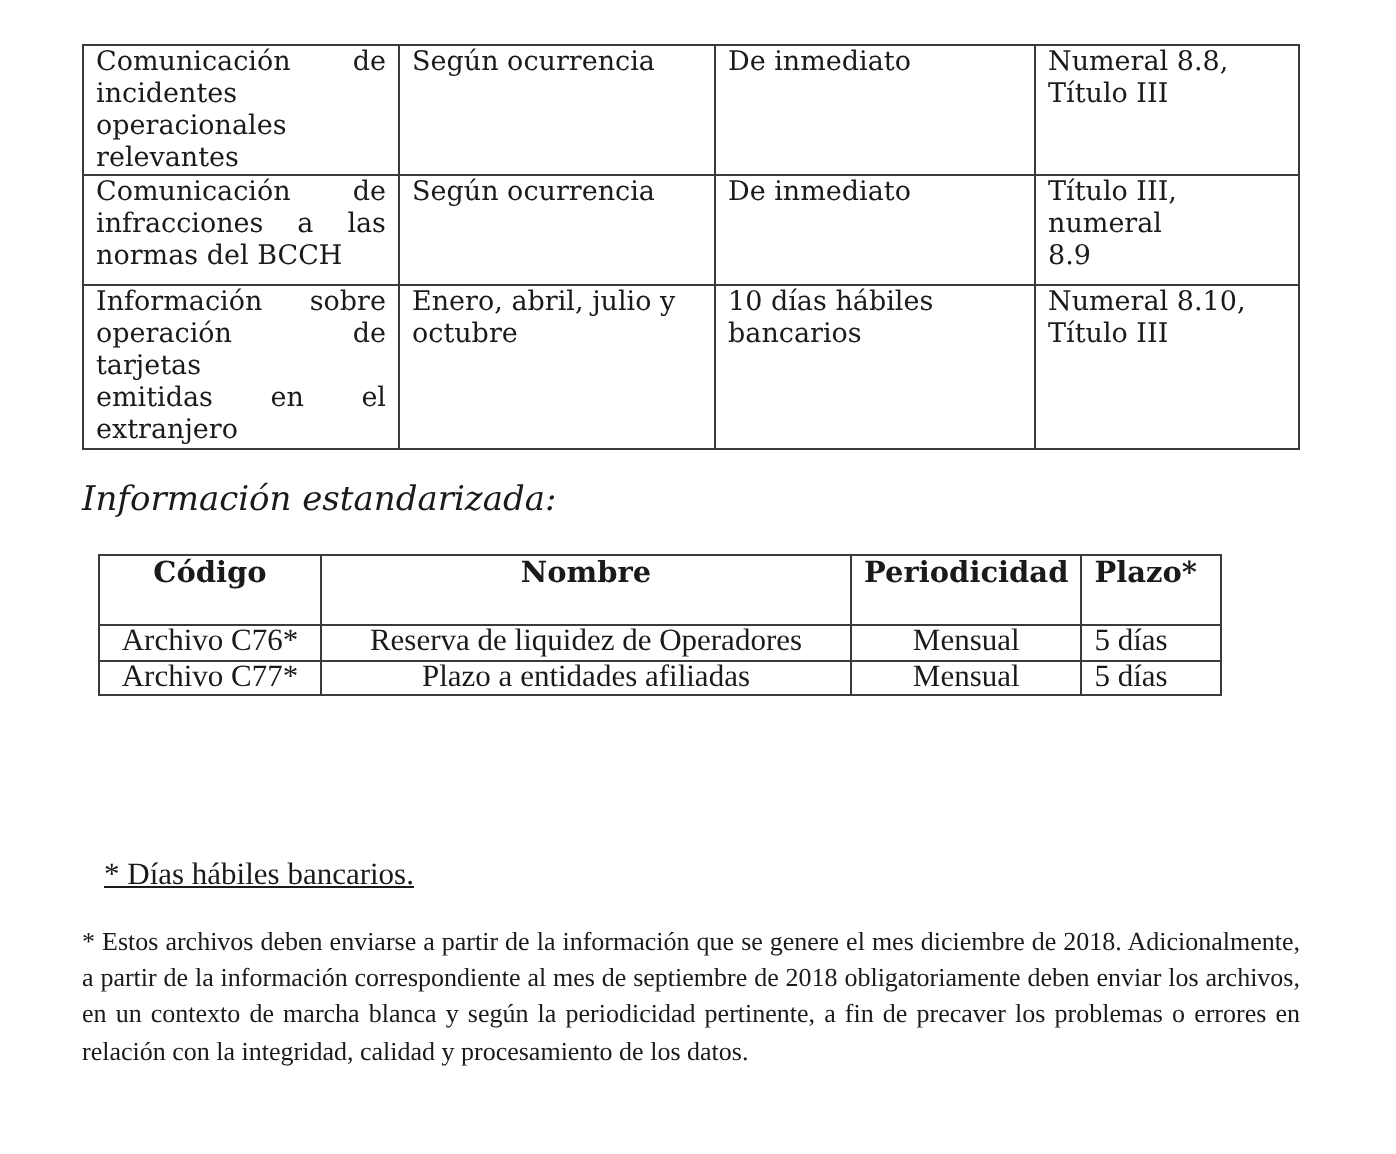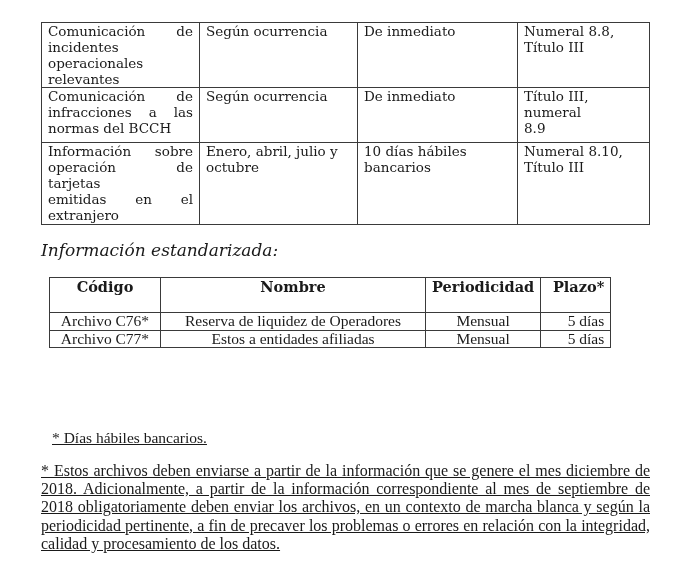--- a/index.html
+++ b/index.html
@@ -11,26 +11,26 @@
   .t1 td.first { text-align:justify; text-align-last:left; }
   .t1 td.first span.j { text-align-last:justify; display:block; }
   .heading { position:absolute; left:41px; top:240px; font-style:italic;
              font-size:17px; }
   .t2 { position:absolute; left:49px; top:277px; border-collapse:collapse;
         font-family:"Liberation Serif","DejaVu Serif",serif; }
   .t2 td, .t2 th { border:1.2px solid #3a3a3a; vertical-align:top; padding:0 6px;
         font-size:15.5px; line-height:16.5px; text-align:center; }
   .t2 th { font-family:"DejaVu Serif",serif; font-weight:bold; font-size:14.5px;
            height:33px; padding-top:1px; }
-  .t2 td.center, .t2 th.center { text-align:right; }
+  .t2 td.center, .t2 th.center { text-align:left; }
   .foot1 { position:absolute; left:52px; top:429px; font-size:15.5px;
            font-family:"Liberation Serif",serif;text-decoration:underline; }
   .para { position:absolute; left:41px; top:462px; width:609px;
-          font-family:"Liberation Serif",serif; font-size:16px; line-height:18.2px;
-          text-align:justify;text-decoration:underline; }
+          font-family:"Liberation Serif",serif; font-size:13px; line-height:18.2px;
+          text-align:justify; }
 </style>
 </head>
 <body>
 
 <table class="t1">
   <colgroup>
       <col style="width:158px">
       <col style="width:158px">
       <col style="width:160px">
       <col style="width:132px">
@@ -103,21 +103,21 @@
     <th class="center">Plazo*</th>
   </tr>
   <tr>
     <td>Archivo C76*</td>
     <td>Reserva de liquidez de Operadores</td>
     <td>Mensual</td>
     <td class="center">5 días</td>
   </tr>
   <tr>
     <td>Archivo C77*</td>
-    <td>Estos a entidades afiliadas</td>
+    <td>Plazo a entidades afiliadas</td>
     <td>Mensual</td>
     <td class="center">5 días</td>
   </tr>
 </tbody>
   </table>
 
 <div class="foot1">* Días hábiles bancarios.</div>
 
 <div class="para">*  Estos archivos deben enviarse a partir de la información que se genere el mes diciembre de 2018. Adicionalmente, a partir de la información correspondiente al mes de septiembre de 2018 obligatoriamente deben enviar los archivos, en un contexto de marcha blanca y según la periodicidad pertinente, a fin de precaver los problemas o errores en relación con la integridad, calidad y procesamiento de los datos.</div>
 

